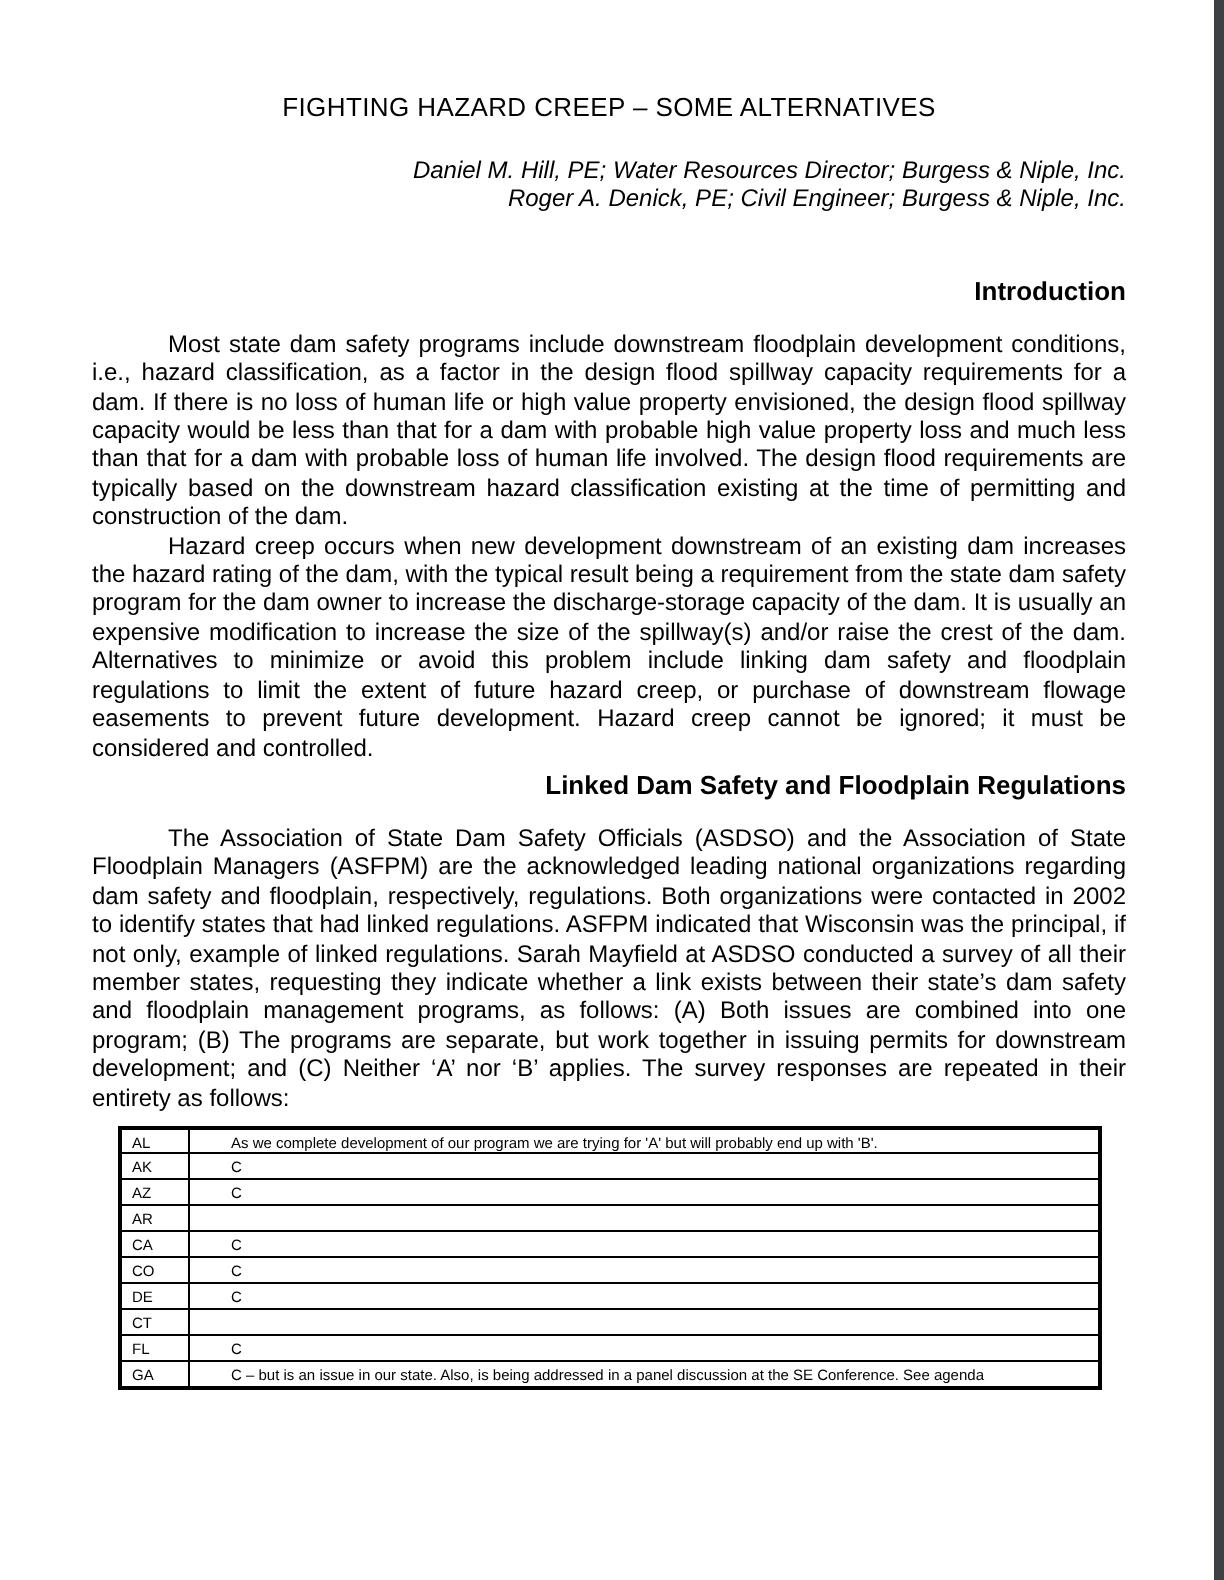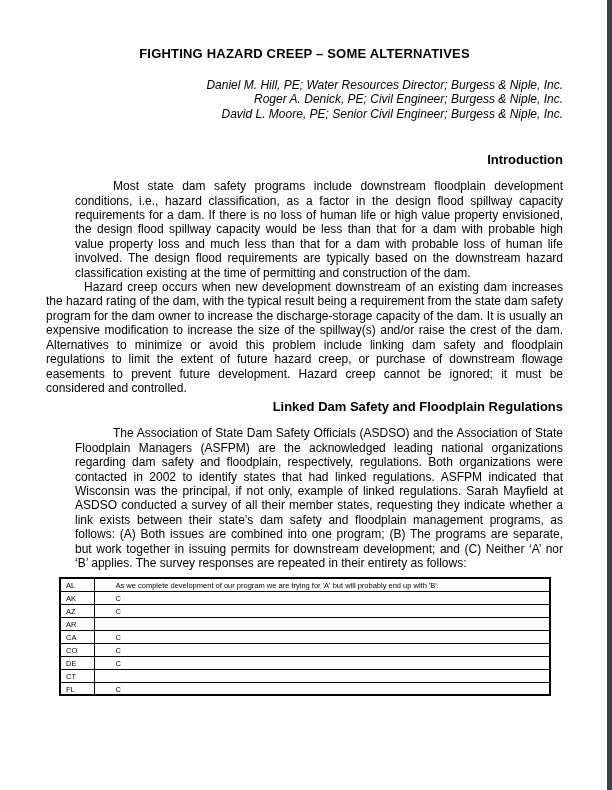--- a/index.html
+++ b/index.html
@@ -27,21 +27,21 @@
   .content {
     position: absolute;
     left: 46px;
     top: 0;
     width: 517px;
   }
   .paper-title {
     margin-top: 46px;
     font-size: 13px;
     line-height: 15px;
-    font-weight: bold;
+    font-weight: normal;
     text-align: center;
     letter-spacing: 0.2px;
   }
   .authors {
     margin-top: 17px;
     font-size: 12px;
     line-height: 14.4px;
     font-style: italic;
     text-align: right;
   }
@@ -52,21 +52,21 @@
     text-align: right;
   }
   .heading-intro { margin-top: 31px; }
   .heading-linked { margin-top: 4px; }
   .body-par {
     font-size: 12px;
     line-height: 14.4px;
     text-align: justify;
     text-indent: 38px;
   }
-  .par-first { margin-top: 12px; margin-left: 29px; }
+  .par-first { margin-top: 12px; }
   .par-next { margin-top: 0; }
   .survey-table {
     margin-top: 7px;
     margin-left: 13px;
     width: 492px;
     border-collapse: collapse;
     table-layout: fixed;
     border: 2px solid #000000;
   }
   .survey-table td {
@@ -88,21 +88,20 @@
 <div class="page">
   <div class="scan-edge"></div>
 
   <div class="content">
 
     <div class="paper-title">FIGHTING HAZARD CREEP – SOME ALTERNATIVES</div>
 
     <div class="authors">
       <div>Daniel M. Hill, PE; Water Resources Director; Burgess &amp; Niple, Inc.</div>
       <div>Roger A. Denick, PE; Civil Engineer; Burgess &amp; Niple, Inc.</div>
-      <div>David L. Moore, PE; Senior Civil Engineer; Burgess &amp; Niple, Inc.</div>
     </div>
 
     <div class="section-heading heading-intro">Introduction</div>
 
     <p class="body-par par-first">Most state dam safety programs include downstream floodplain development conditions, i.e., hazard classification, as a factor in the design flood spillway capacity requirements for a dam.  If there is no loss of human life or high value property envisioned, the design flood spillway capacity would be less than that for a dam with probable high value property loss and much less than that for a dam with probable loss of human life involved.  The design flood requirements are typically based on the downstream hazard classification existing at the time of permitting and construction of the dam.</p>
     <p class="body-par par-next">Hazard creep occurs when new development downstream of an existing dam increases the hazard rating of the dam, with the typical result being a requirement from the state dam safety program for the dam owner to increase the discharge-storage capacity of the dam.  It is usually an expensive modification to increase the size of the spillway(s) and/or raise the crest of the dam.  Alternatives to minimize or avoid this problem include linking dam safety and floodplain regulations to limit the extent of future hazard creep, or purchase of downstream flowage easements to prevent future development.  Hazard creep cannot be ignored; it must be considered and controlled.</p>
 
     <div class="section-heading heading-linked">Linked Dam Safety and Floodplain Regulations</div>
 
     <p class="body-par par-first">The Association of State Dam Safety Officials (ASDSO) and the Association of State Floodplain Managers (ASFPM) are the acknowledged leading national organizations regarding dam safety and floodplain, respectively, regulations.  Both organizations were contacted in 2002 to identify states that had linked regulations.  ASFPM indicated that Wisconsin was the principal, if not only, example of linked regulations.  Sarah Mayfield at ASDSO conducted a survey of all their member states, requesting they indicate whether a link exists between their state’s dam safety and floodplain management programs, as follows: (A) Both issues are combined into one program; (B) The programs are separate, but work together in issuing permits for downstream development; and (C) Neither ‘A’ nor ‘B’ applies.  The survey responses are repeated in their entirety as follows:</p>
@@ -138,17 +137,21 @@
           <td class="response-cell">C</td>
         </tr>
         <tr>
           <td class="state-cell">CT</td>
           <td class="response-cell"></td>
         </tr>
         <tr>
           <td class="state-cell">FL</td>
           <td class="response-cell">C</td>
         </tr>
+        <tr>
+          <td class="state-cell">GA</td>
+          <td class="response-cell">C – but is an issue in our state.  Also, is being addressed in a panel discussion at the SE Conference.  See agenda</td>
+        </tr>
       </tbody>
     </table>
 
   </div>
 </div>
 
 </body></html>

